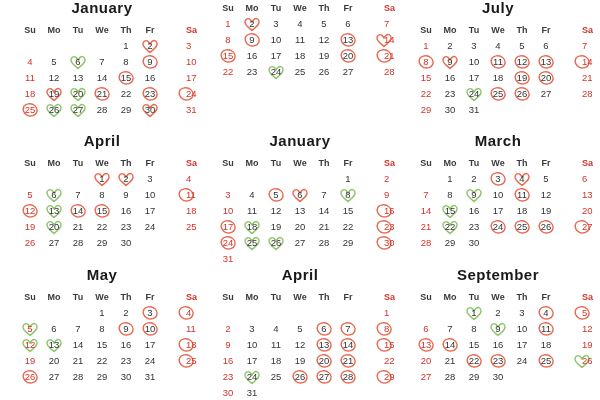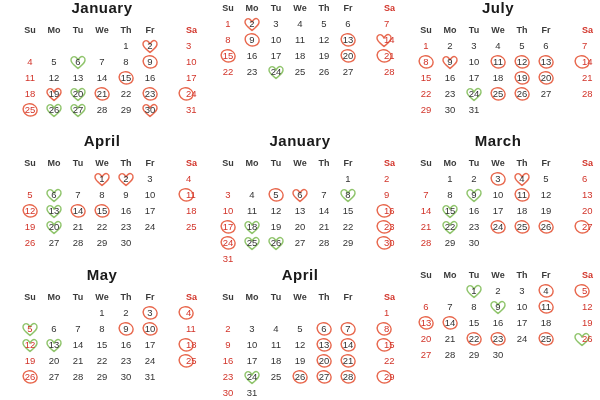--- a/index.html
+++ b/index.html
@@ -797,20 +797,21 @@
         <div class="day sat"><span class="mark red">
             <svg viewBox="0 0 20 18">
               <path d="M13.8 3.0 C10.6 1.3 5.0 1.7 3.1 5.0 C1.2 8.3 3.1 13.3 7.0 15.0 C11.0 16.7 16.4 15.3 17.6 11.5 C18.8 7.8 16.6 4.3 13.0 2.7"></path>
             </svg>
           </span><span class="num">29</span></div>
         <div class="day sun"><span class="num">30</span></div>
         <div class="day"><span class="num">31</span></div>
       </div>
     </div>
     <div class="month">
+      <div class="month-title">September</div>
       <div class="grid">
         <div class="dow">Su</div>
         <div class="dow">Mo</div>
         <div class="dow">Tu</div>
         <div class="dow">We</div>
         <div class="dow">Th</div>
         <div class="dow">Fr</div>
         <div class="dow sat">Sa</div>
         <div class="day empty"></div>
         <div class="day empty"></div>

